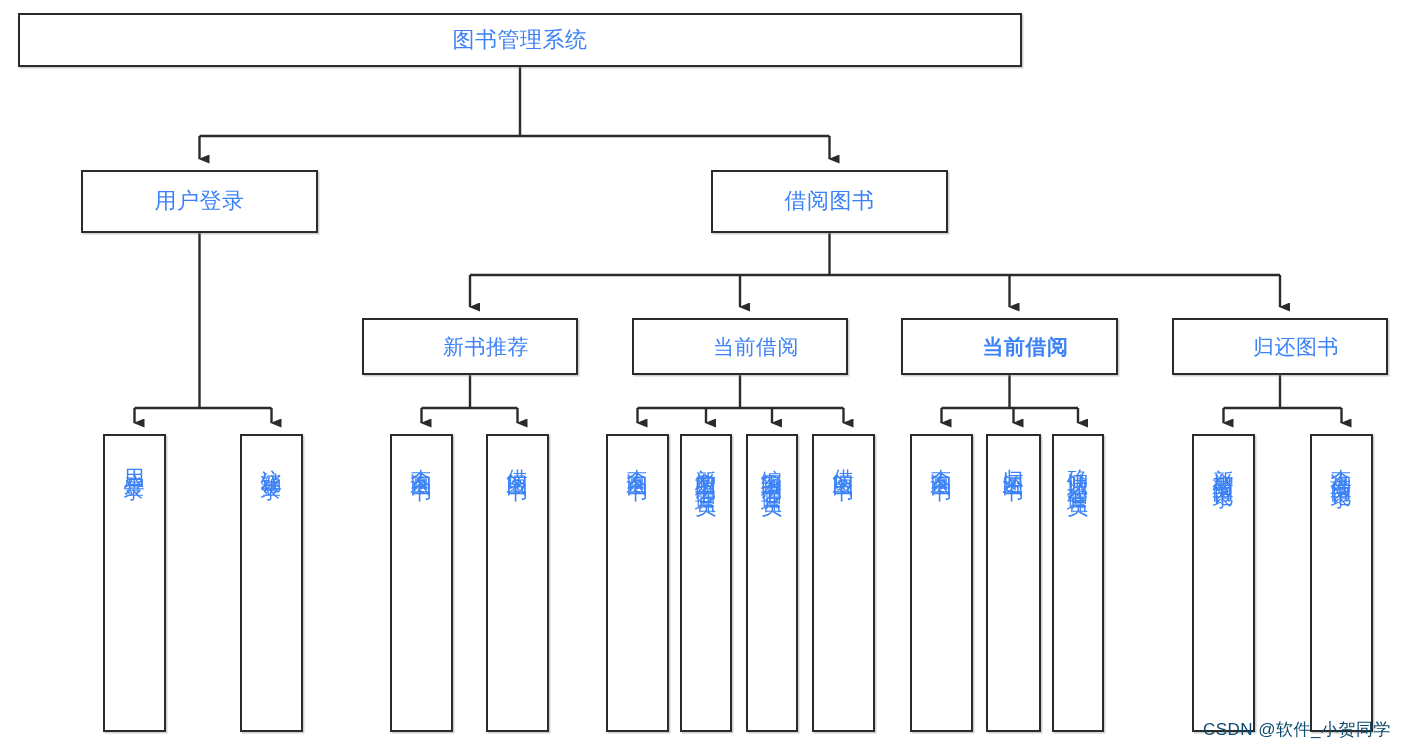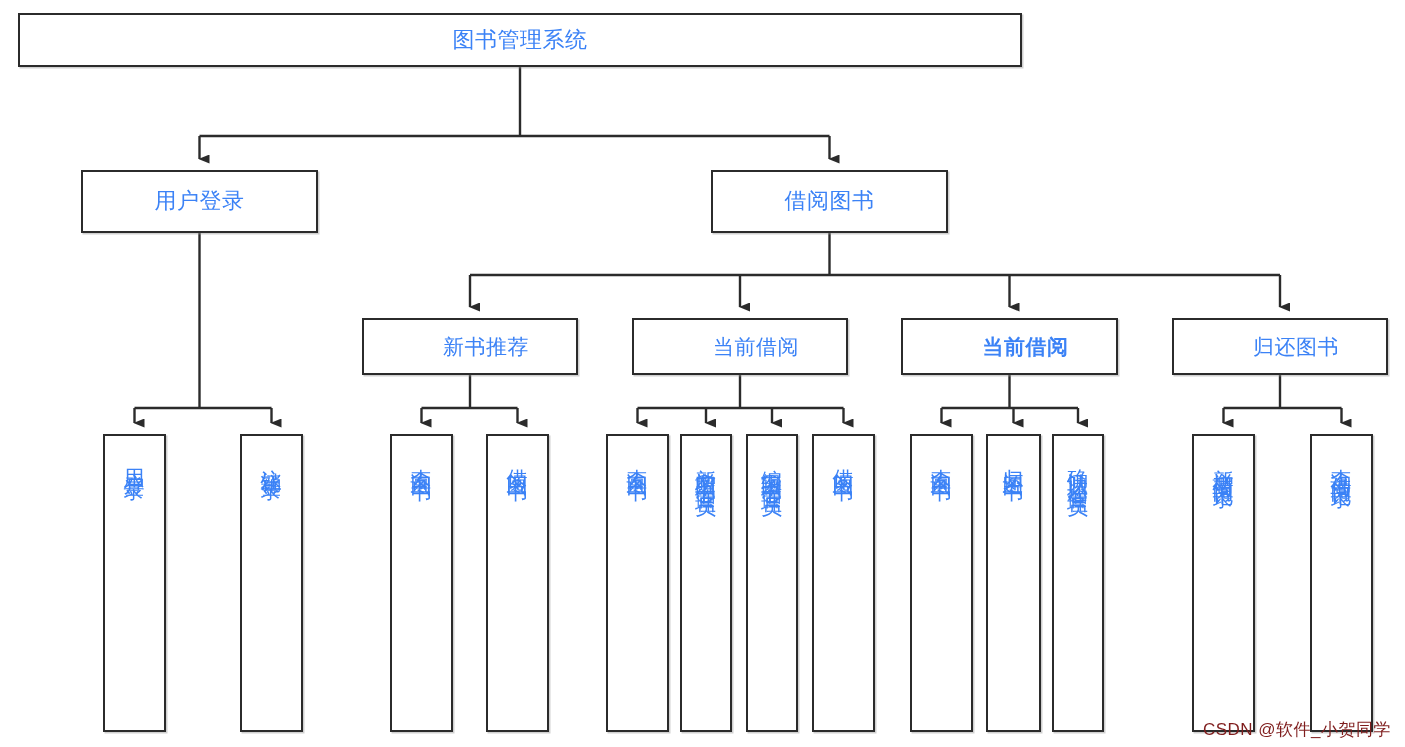--- a/index.html
+++ b/index.html
@@ -60,21 +60,21 @@
     top: 0;
     width: 1405px;
     height: 747px;
     pointer-events: none;
   }
   .watermark {
     position: absolute;
     right: 14px;
     bottom: 6px;
     font-size: 17px;
-    color: #7f1d1d;
+    color: #0c4a6e;
     white-space: nowrap;
     letter-spacing: 0.5px;
   }
 </style>
 </head>
 <body>
 
 <div id="diagram-root">
   <svg class="connectors" viewBox="0 0 1405 747" xmlns="http://www.w3.org/2000/svg">
     <defs>

